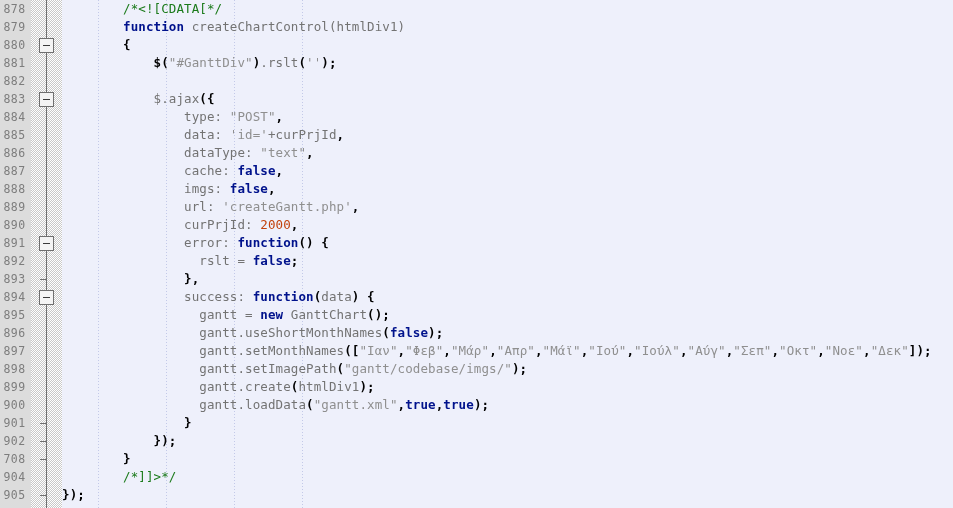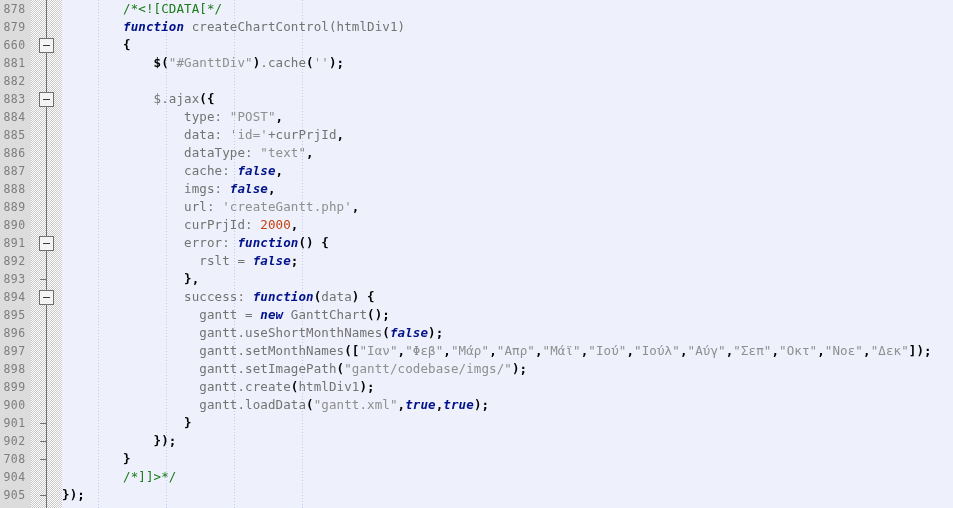--- a/index.html
+++ b/index.html
@@ -65,35 +65,35 @@
   }
   .line{
     height:18px;line-height:18px;
     font-size:12.5px;
     white-space:pre;
     color:#0b0b0b;
     position:relative;
     letter-spacing:0.1px;
   }
   .tok-cmt{color:#1a7a1a;text-align:center;}
-  .tok-kw{color:#00128c;font-weight:bold;font-style:italic;}
+  .tok-kw{color:#00128c;font-weight:bold;}
   .tok-str{color:#8f8f8f;}
   .tok-num{color:#c2410c;}
   .tok-pun{color:#000000;font-weight:bold;}
   .tok-pln{color:#737373;}
 </style>
 </head>
 <body>
 
 <div id="editor">
 
   <div class="gutter">
       <div class="lnum">878</div>
       <div class="lnum">879</div>
-      <div class="lnum">660</div>
+      <div class="lnum">880</div>
       <div class="lnum">881</div>
       <div class="lnum">882</div>
       <div class="lnum">883</div>
       <div class="lnum">884</div>
       <div class="lnum">885</div>
       <div class="lnum">886</div>
       <div class="lnum">887</div>
       <div class="lnum">888</div>
       <div class="lnum">889</div>
       <div class="lnum">890</div>
@@ -131,21 +131,21 @@
     <div class="guides">
         <div class="guide" style="left: 36px;"></div>
         <div class="guide" style="left: 104px;"></div>
         <div class="guide" style="left: 172px;"></div>
         <div class="guide" style="left: 240px;"></div>
       </div>
     <div id="lines">
         <div class="line"><span class="tok-pln">        </span><span class="tok-cmt">/*&lt;![CDATA[*/</span></div>
         <div class="line"><span class="tok-pln">        </span><span class="tok-kw">function</span><span class="tok-pln"> createChartControl(htmlDiv1)</span></div>
         <div class="line"><span class="tok-pln">        </span><span class="tok-pun">{</span></div>
-        <div class="line"><span class="tok-pln">            </span><span class="tok-pun">$(</span><span class="tok-str">"#GanttDiv"</span><span class="tok-pun">)</span><span class="tok-pln">.cache</span><span class="tok-pun">(</span><span class="tok-str">''</span><span class="tok-pun">);</span></div>
+        <div class="line"><span class="tok-pln">            </span><span class="tok-pun">$(</span><span class="tok-str">"#GanttDiv"</span><span class="tok-pun">)</span><span class="tok-pln">.rslt</span><span class="tok-pun">(</span><span class="tok-str">''</span><span class="tok-pun">);</span></div>
         <div class="line">&nbsp;</div>
         <div class="line"><span class="tok-pln">            </span><span class="tok-pln">$.ajax</span><span class="tok-pun">({</span></div>
         <div class="line"><span class="tok-pln">                </span><span class="tok-pln">type: </span><span class="tok-str">"POST"</span><span class="tok-pun">,</span></div>
         <div class="line"><span class="tok-pln">                </span><span class="tok-pln">data: </span><span class="tok-str">'id='</span><span class="tok-pln">+curPrjId</span><span class="tok-pun">,</span></div>
         <div class="line"><span class="tok-pln">                </span><span class="tok-pln">dataType: </span><span class="tok-str">"text"</span><span class="tok-pun">,</span></div>
         <div class="line"><span class="tok-pln">                </span><span class="tok-pln">cache: </span><span class="tok-kw">false</span><span class="tok-pun">,</span></div>
         <div class="line"><span class="tok-pln">                </span><span class="tok-pln">imgs: </span><span class="tok-kw">false</span><span class="tok-pun">,</span></div>
         <div class="line"><span class="tok-pln">                </span><span class="tok-pln">url: </span><span class="tok-str">'createGantt.php'</span><span class="tok-pun">,</span></div>
         <div class="line"><span class="tok-pln">                </span><span class="tok-pln">curPrjId: </span><span class="tok-num">2000</span><span class="tok-pun">,</span></div>
         <div class="line"><span class="tok-pln">                </span><span class="tok-pln">error: </span><span class="tok-kw">function</span><span class="tok-pun">() {</span></div>

